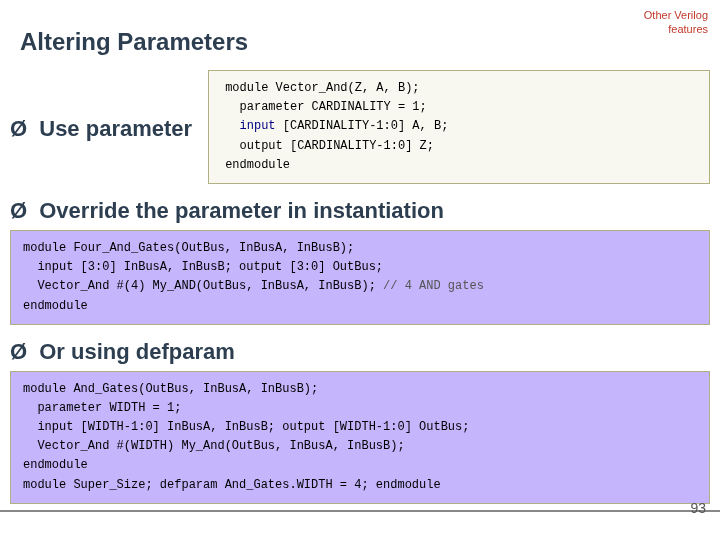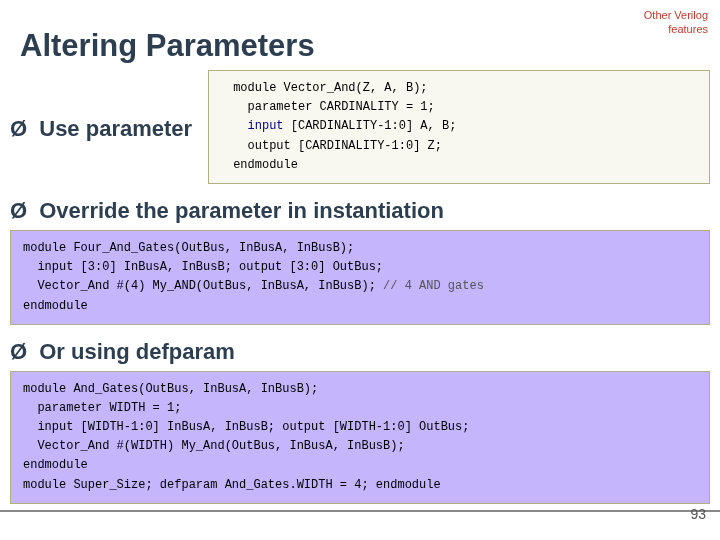--- a/index.html
+++ b/index.html
@@ -20,21 +20,21 @@
       font-size: 11px;
       color: #c0392b;
       text-align: right;
       line-height: 1.3;
     }
 
     .page-title {
       position: absolute;
       top: 28px;
       left: 20px;
-      font-size: 31px;
+      font-size: 24px;
       font-weight: bold;
       color: #2c3e50;
     }
 
     .content-area {
       position: absolute;
       top: 70px;
       left: 10px;
       right: 10px;
       bottom: 30px;
@@ -58,21 +58,21 @@
     }
 
     .bullet-label .arrow {
       color: #2c3e50;
       margin-right: 6px;
     }
 
     .code-box-inline {
       background: #f8f8f0;
       border: 1.5px solid #b0b080;
-      padding: 8px 24px;
+      padding: 8px 16px;
       font-family: 'Courier New', Courier, monospace;
       font-size: 12px;
       color: #000000;
       line-height: 1.6;
       flex: 1;
     }
 
     
     .section-override {
       margin-bottom: 14px;
@@ -105,21 +105,21 @@
     }
 
     .highlight-text {
       color: #000080;
       font-weight: normal;
     }
 
     
     .page-number {
       position: absolute;
-      bottom: 18px;
+      bottom: 24px;
       right: 14px;
       font-size: 14px;
       color: #555;
     }
 
     
     .bottom-line {
       position: absolute;
       bottom: 28px;
       left: 0;

